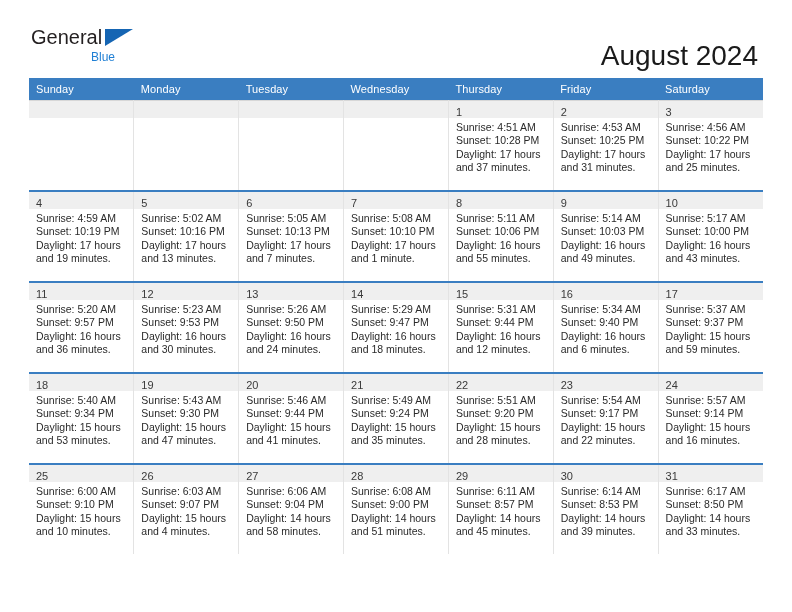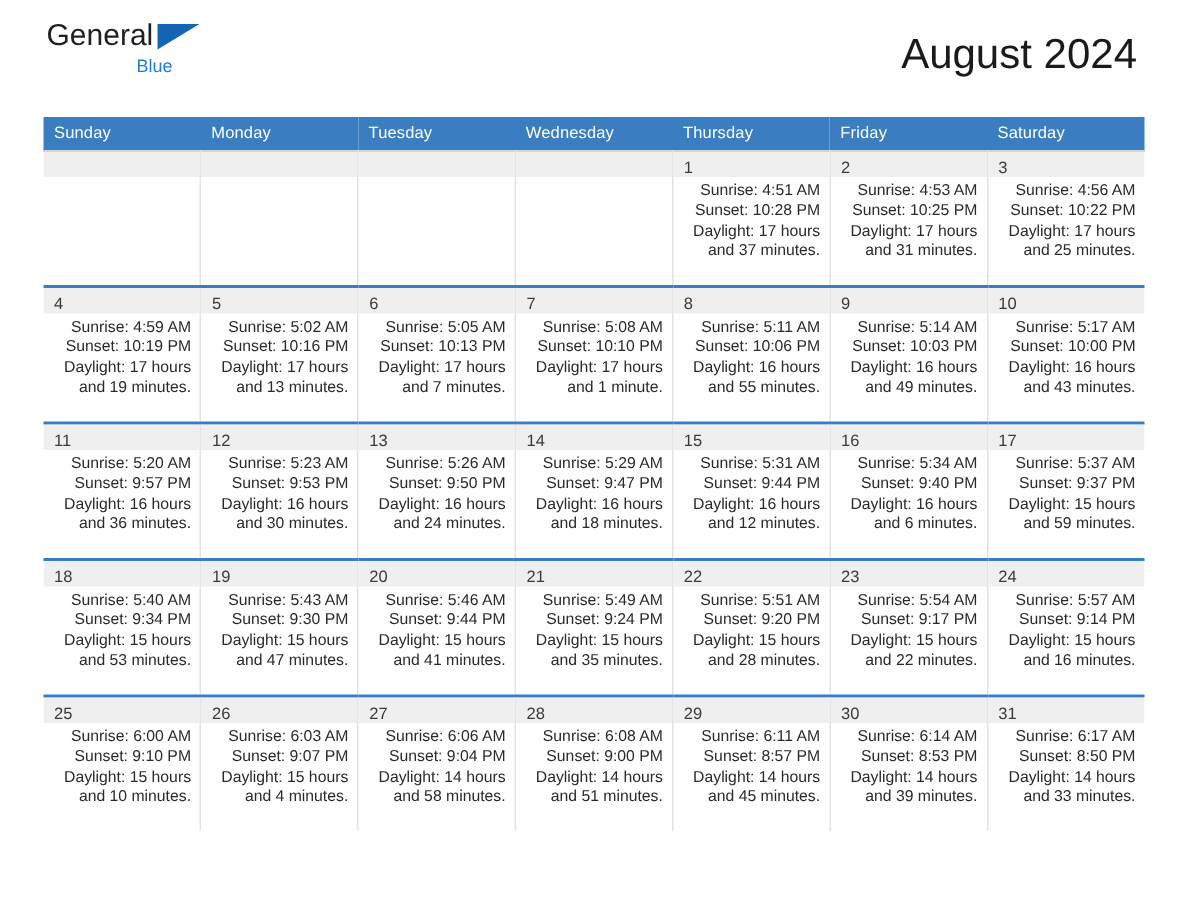--- a/index.html
+++ b/index.html
@@ -18,21 +18,21 @@
     position: relative;
     width: 792px;
     height: 612px;
     box-sizing: border-box;
     padding: 0 29px;
   }
 
   
   .topbar {
     display: flex;
-    align-items: center;
+    align-items: flex-end;
     justify-content: space-between;
     height: 72px;
     box-sizing: border-box;
   }
   .logo {
     position: relative;
     width: 112px;
     height: 46px;
     flex: none;
   }
@@ -128,21 +128,20 @@
     padding: 1px 0 0 7px;
     box-sizing: border-box;
   }
   .daynum {
     font-size: 11px;
     color: #3a3a3a;
     line-height: 15px;
   }
   .details {
     padding: 3px 6px 0 7px;
-    text-align: right;
   }
   .details div {
     font-size: 10.5px;
     line-height: 13.4px;
     color: #2a2a2a;
     white-space: nowrap;
   }
   td.empty .daynum-band {
     background: #efefef;
   }

